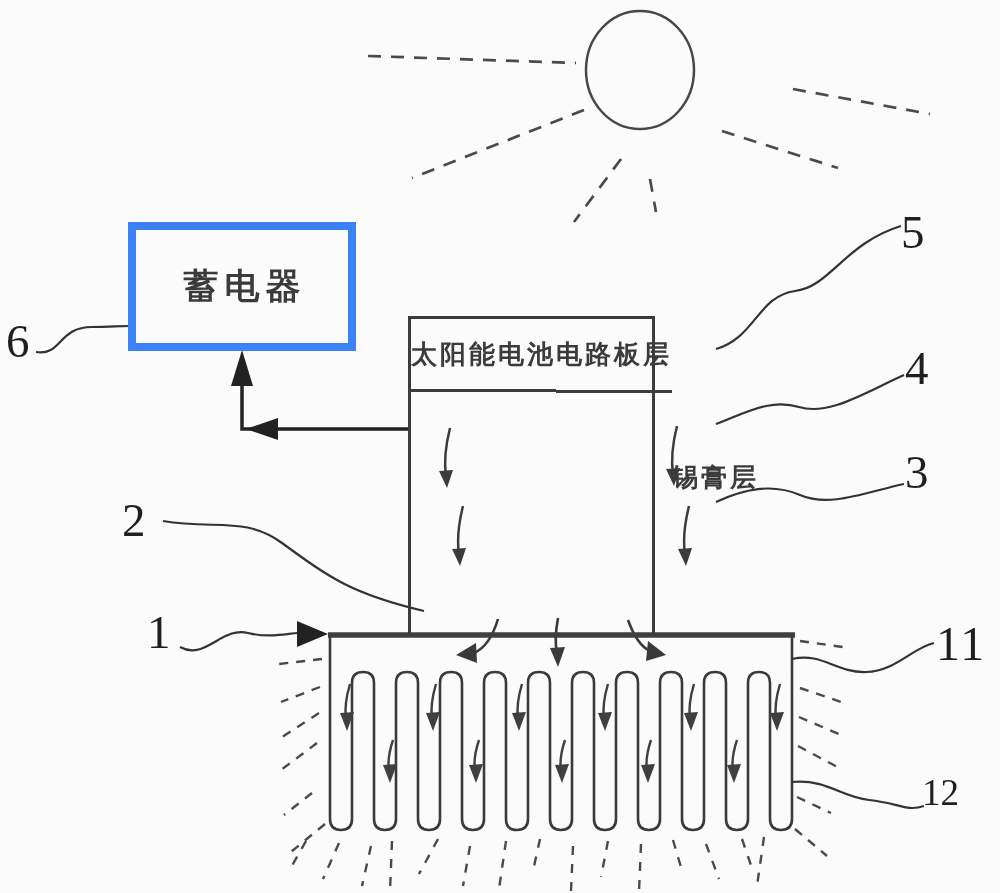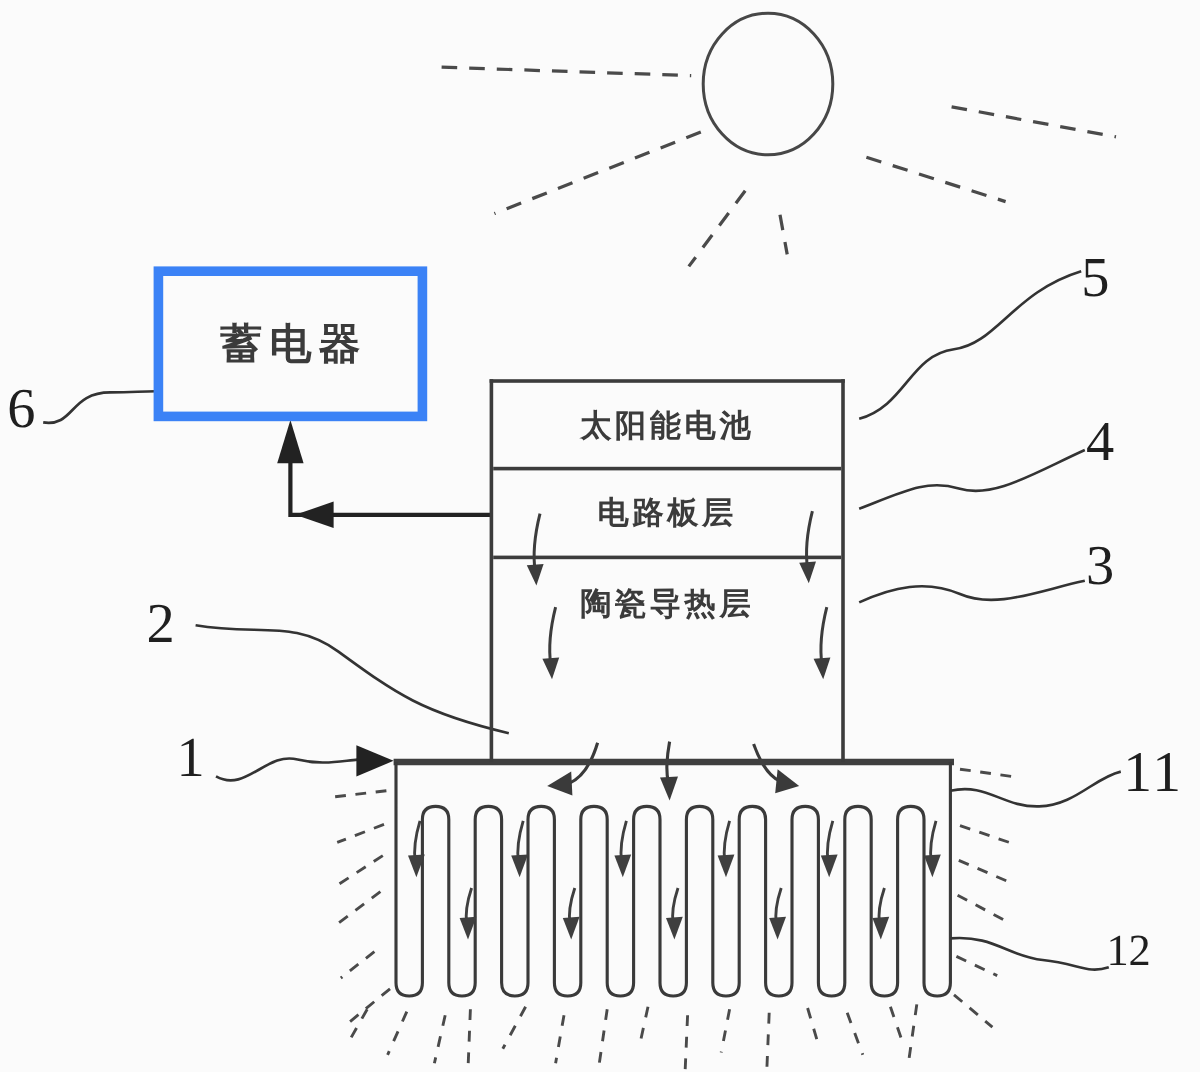--- a/index.html
+++ b/index.html
@@ -18,23 +18,23 @@
     box-sizing:border-box;border:8px solid #3b82f6;background:transparent;
     display:flex;align-items:center;justify-content:center;z-index:2;
   }
   .battery-box .cjk{
     font-size:35px;font-weight:700;color:#3b3b3b;letter-spacing:6px;
     text-indent:6px;white-space:nowrap;
   }
 
   
   .stack{
-    position:absolute;left:408px;top:316px;width:296px;height:319px;
+    position:absolute;left:408px;top:316px;width:247px;height:319px;
     box-sizing:border-box;border:3px solid #3c3c3c;border-bottom:none;
-    display:flex;flex-direction:column;z-index:2;background:transparent;
+    display:flex;flex-direction:row;z-index:2;background:transparent;
   }
   .stack .layer{
     box-sizing:border-box;border-bottom:3px solid #3c3c3c;
     display:flex;align-items:center;justify-content:center;
   }
   .stack .layer:last-child{border-bottom:none;}
   .stack .l1{height:73px;}
   .stack .l2{height:74px;}
   .stack .l3{height:74px;}
   .stack .l4{flex:1;}
@@ -209,22 +209,22 @@
     <span class="cjk">蓄电器</span>
   </div>
 
   <div class="stack">
     <div class="layer l1">
       <span class="cjk">太阳能电池</span>
     </div>
     <div class="layer l2">
       <span class="cjk">电路板层</span>
     </div>
-    <div class="layer l3">
-      <span class="cjk">陶瓷导热层</span>
+    <div class="layer l4">
+      <span class="cjk">锡膏层</span>
     </div>
   </div>
 
   <div class="ref ref-6">6</div>
   <div class="ref ref-2">2</div>
   <div class="ref ref-1">1</div>
   <div class="ref ref-5">5</div>
   <div class="ref ref-4">4</div>
   <div class="ref ref-3">3</div>
   <div class="ref ref-11">11</div>

